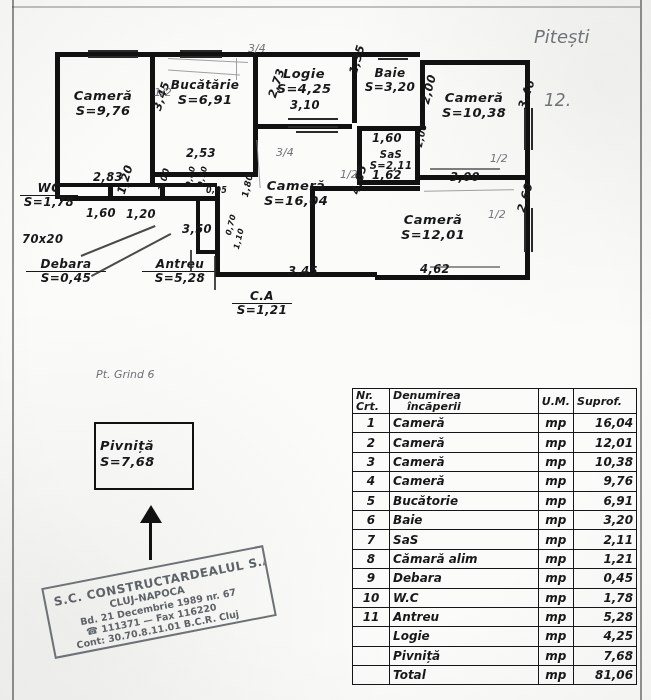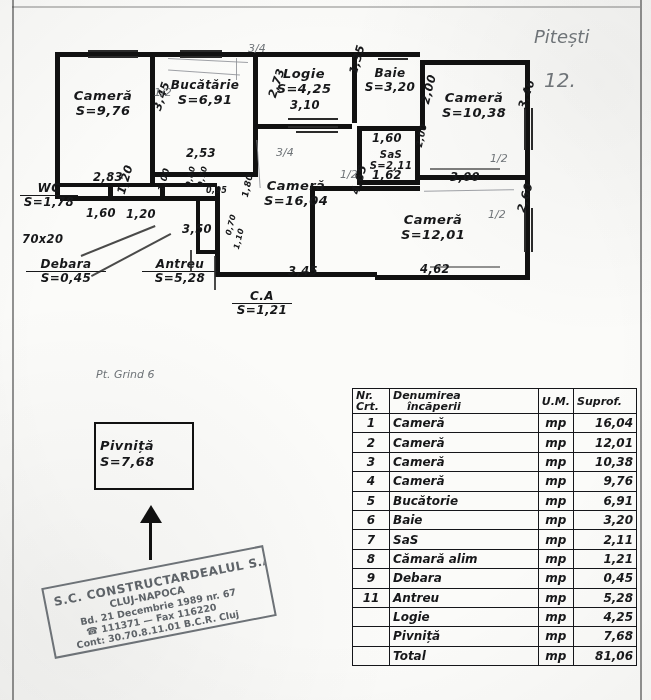--- a/index.html
+++ b/index.html
@@ -238,21 +238,21 @@
 
     <div class="pencil" style="left:248px;top:42px;font-size:11px;">3/4</div>
     <div class="pencil" style="left:154px;top:86px;font-size:11px;">1/2</div>
     <div class="pencil" style="left:276px;top:146px;font-size:11px;">3/4</div>
     <div class="pencil" style="left:340px;top:168px;font-size:11px;">1/2</div>
     <div class="pencil" style="left:490px;top:152px;font-size:11px;">1/2</div>
     <div class="pencil" style="left:488px;top:208px;font-size:11px;">1/2</div>
   </div>
 
   <div class="pencil" style="left:534px;top:26px;font-size:18px;">Pitești</div>
-  <div class="pencil" style="left:544px;top:68px;font-size:20px;">12.</div>
+  <div class="pencil" style="left:544px;top:90px;font-size:17px;">12.</div>
   <div class="pencil" style="left:96px;top:368px;font-size:11px;">Pt. Grind 6</div>
 
   <div id="pivbox"></div>
   <div id="pivlabel" class="hw">
     <span style="display:block;font-size:13px;font-weight:700;">Pivniță</span>
     <span style="display:block;font-size:13px;font-weight:700;">S=7,68</span>
   </div>
   <div id="pivarrow"></div>
   <div id="pivstem"></div>
 
@@ -329,20 +329,26 @@
             <td class="c-um">mp</td>
             <td class="c-sf">1,21</td>
           </tr>
         <tr>
             <td class="c-nr">9</td>
             <td class="c-nm">Debara</td>
             <td class="c-um">mp</td>
             <td class="c-sf">0,45</td>
           </tr>
         <tr>
+            <td class="c-nr">10</td>
+            <td class="c-nm">W.C</td>
+            <td class="c-um">mp</td>
+            <td class="c-sf">1,78</td>
+          </tr>
+        <tr>
             <td class="c-nr">11</td>
             <td class="c-nm">Antreu</td>
             <td class="c-um">mp</td>
             <td class="c-sf">5,28</td>
           </tr>
 
         <tr>
             <td class="c-nr"></td>
             <td class="c-nm indent">Logie</td>
             <td class="c-um">mp</td>

